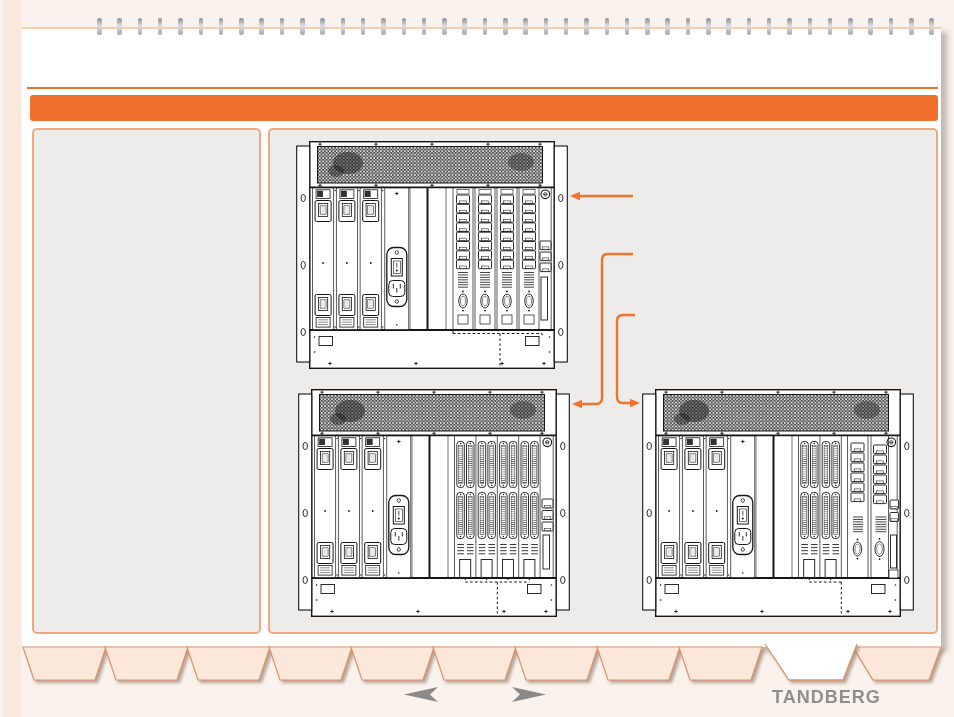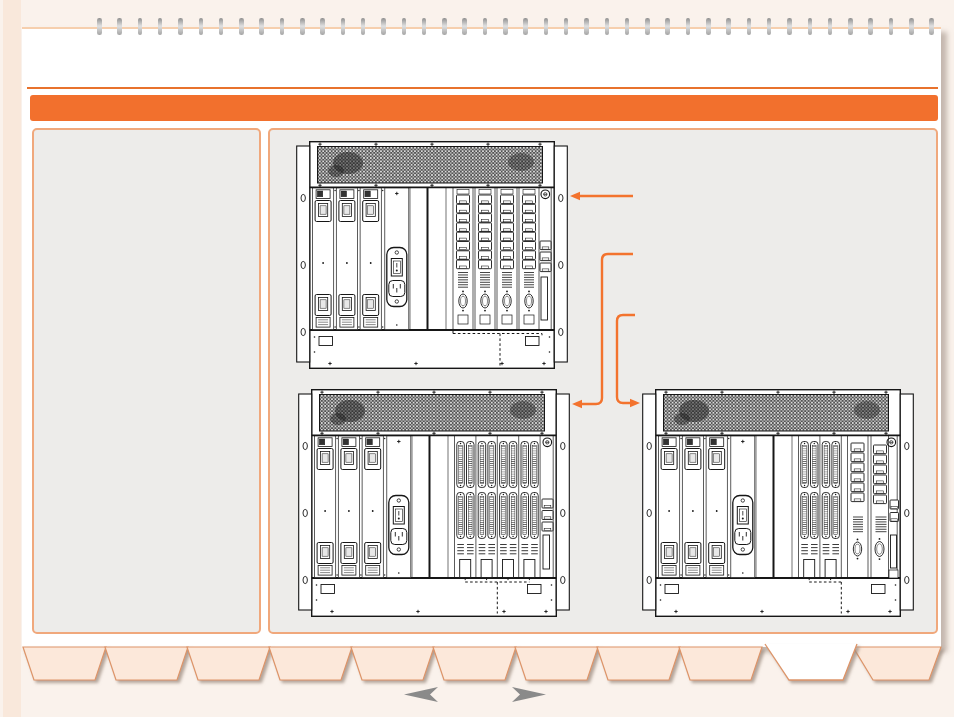--- a/index.html
+++ b/index.html
@@ -877,14 +877,15 @@
     <svg width="34" height="15" viewBox="0 0 34 15">
       <path d="M34,0 L0,7.5 L34,15 L26,7.5 Z" fill="var(--nav-arrow,#8a8a8a)"></path>
     </svg>
   </div>
   <div class="nav-btn" style="left:512px">
     <svg width="34" height="15" viewBox="0 0 34 15">
       <path d="M0,0 L34,7.5 L0,15 L8,7.5 Z" fill="var(--nav-arrow,#8a8a8a)"></path>
     </svg>
   </div>
 
+  <div class="abs brand">TANDBERG</div>
 
 </div>
 
 </body></html>

